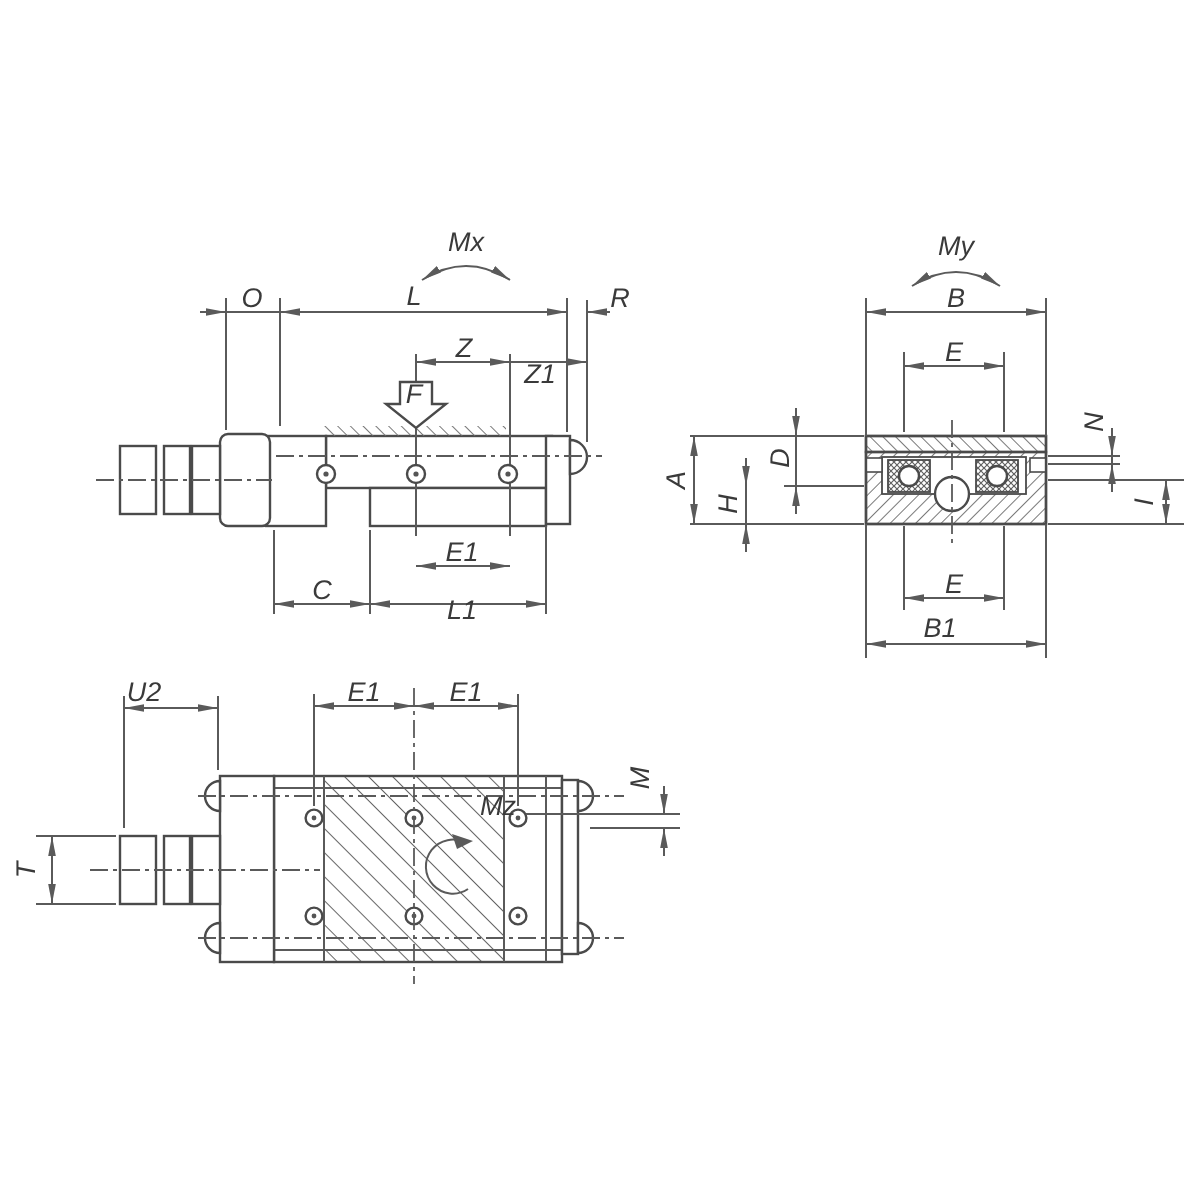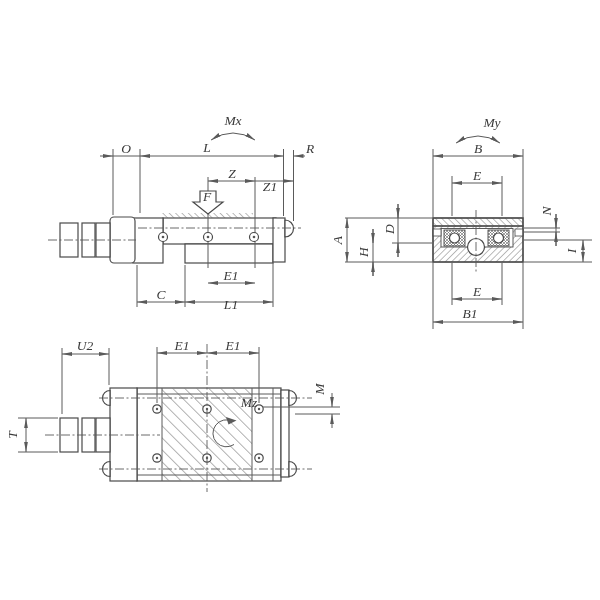--- a/index.html
+++ b/index.html
@@ -1,17 +1,17 @@
 <!DOCTYPE html>
 <html><head>
 <meta charset="utf-8">
 <style>
   html,body{margin:0;padding:0;background:#ffffff;}
   #stage{position:relative;width:600px;height:600px;background:#ffffff;overflow:hidden;
-         font-family:Liberation Serif, serif;}
+         font-family:Liberation Sans, sans-serif;}
   #stage svg{position:absolute;left:0;top:0;}
   .lbl{position:absolute;font-style:italic;font-size:13.5px;color:#3a3a3a;
        transform:translate(-50%,-50%);white-space:nowrap;line-height:1;}
   .lbl.rot{transform:translate(-50%,-50%) rotate(-90deg);}
   .part{stroke:#4a4a4a;stroke-width:1.2;fill:#ffffff;}
   .thin{stroke:#5a5a5a;stroke-width:1;fill:none;}
   .dim{stroke:#5a5a5a;stroke-width:1;fill:none;}
   .cl{stroke:#5a5a5a;stroke-width:0.9;fill:none;stroke-dasharray:9 2.5 2 2.5;}
 </style>
 </head>
@@ -204,30 +204,30 @@
 <span class="lbl" style="left:126px;top:149px">O</span>
 <span class="lbl" style="left:207px;top:148px">L</span>
 <span class="lbl" style="left:310px;top:149px">R</span>
 <span class="lbl" style="left:232px;top:174px">Z</span>
 <span class="lbl" style="left:270px;top:187px">Z1</span>
 <span class="lbl" style="left:207px;top:197px">F</span>
 <span class="lbl" style="left:231px;top:276px">E1</span>
 <span class="lbl" style="left:161px;top:295px">C</span>
 <span class="lbl" style="left:231px;top:305px">L1</span>
 
-<span class="lbl" style="left:492px;top:123px">My</span>
+<span class="lbl" style="left:478px;top:123px">My</span>
 <span class="lbl" style="left:478px;top:149px">B</span>
 <span class="lbl" style="left:477px;top:176px">E</span>
 <span class="lbl rot" style="left:338px;top:240px">A</span>
 <span class="lbl rot" style="left:390px;top:229px">D</span>
 <span class="lbl rot" style="left:364px;top:252px">H</span>
 <span class="lbl rot" style="left:547px;top:211px">N</span>
 <span class="lbl rot" style="left:572px;top:251px">I</span>
 <span class="lbl" style="left:477px;top:292px">E</span>
 <span class="lbl" style="left:470px;top:314px">B1</span>
 
-<span class="lbl" style="left:85px;top:346px">U2</span>
+<span class="lbl" style="left:72px;top:346px">U2</span>
 <span class="lbl" style="left:182px;top:346px">E1</span>
 <span class="lbl" style="left:233px;top:346px">E1</span>
 <span class="lbl rot" style="left:320px;top:389px">M</span>
 <span class="lbl rot" style="left:13px;top:435px">T</span>
 <span class="lbl" style="left:249px;top:403px">Mz</span>
 </div>
 
 </body></html>

